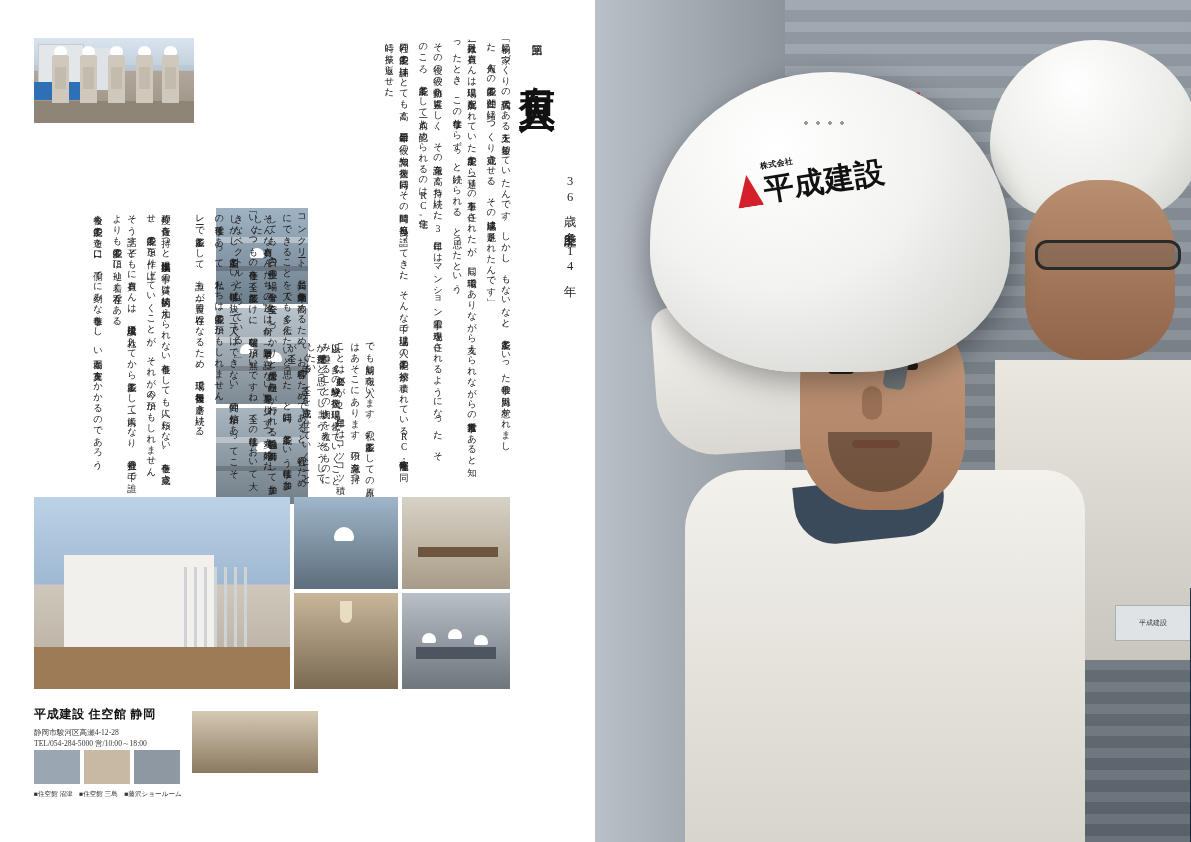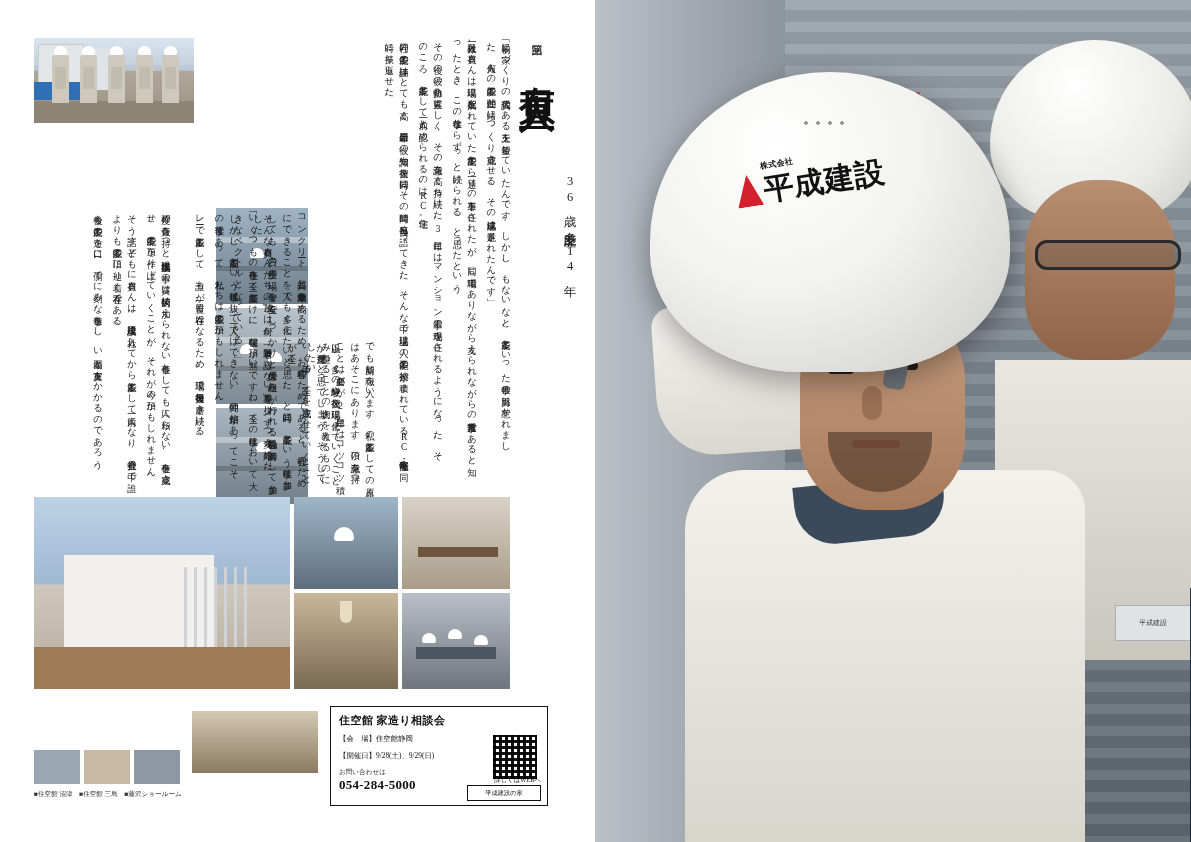--- a/index.html
+++ b/index.html
@@ -249,41 +249,36 @@
         </div>
       <div class="pg pg-e">
           <div class="seat"></div>
           <div class="h1"></div>
           <div class="h2"></div>
           <div class="h3"></div>
         </div>
     </div>
 
     <div class="footer">
+      <div class="ft-company">
+        <div class="name">平成建設 住空館 静岡</div>
+        <div class="addr" style="white-space:pre-line">静岡市駿河区高瀬4-12-28
+TEL/054-284-5000  営/10:00～18:00</div>
+      </div>
       <div class="ft-thumbs">
         <div class="ft-thumb"></div>
         <div class="ft-thumb t2"></div>
         <div class="ft-thumb t3"></div>
       </div>
       <div class="ft-caps">■住空館 沼津　■住空館 三島　■藤沢ショールーム</div>
 
       <div class="ft-box">
         <div class="ft-img"></div>
       </div>
 
-      <div class="ft-seminar">
-        <div class="ttl">住空館 家造り相談会</div>
-        <div class="line">【会　場】住空館静岡</div>
-        <div class="line">【開催日】9/28(土)、9/29(日)</div>
-        <div class="telsm" style="margin-top:6px">お問い合わせは</div>
-        <div class="tel">054-284-5000</div>
-        <div class="qr"></div>
-        <div class="web-label">詳しくはWEBへ</div>
-        <div class="web-btn">平成建設の家</div>
-      </div>
     </div>
   </div>
 
   <div class="right-page">
     <div class="rp-bg-stripes"></div>
     <div class="rp-wall"></div>
 
     <div class="helmet2"></div>
     <div class="face2"></div>
     <div class="glasses"></div>

